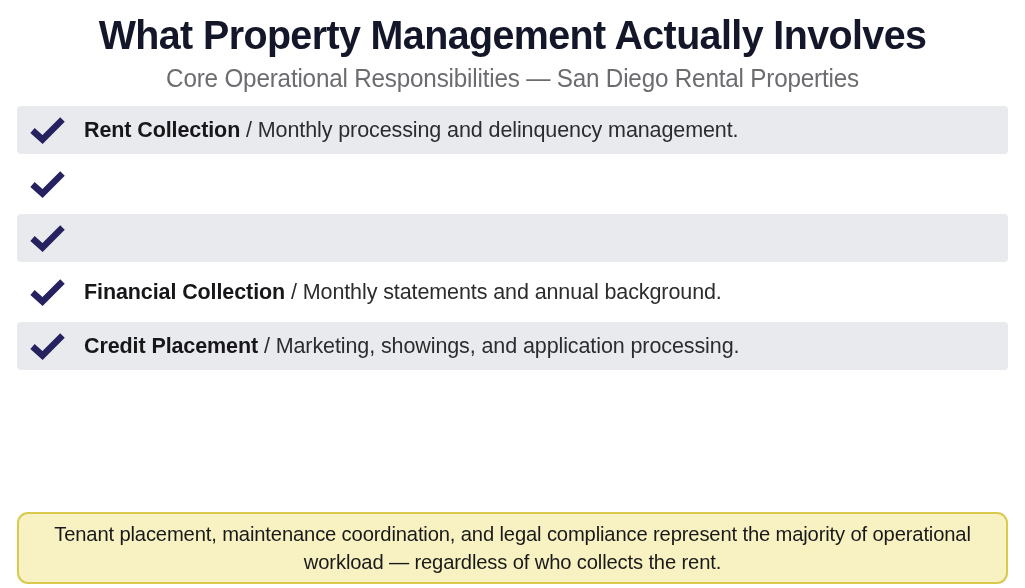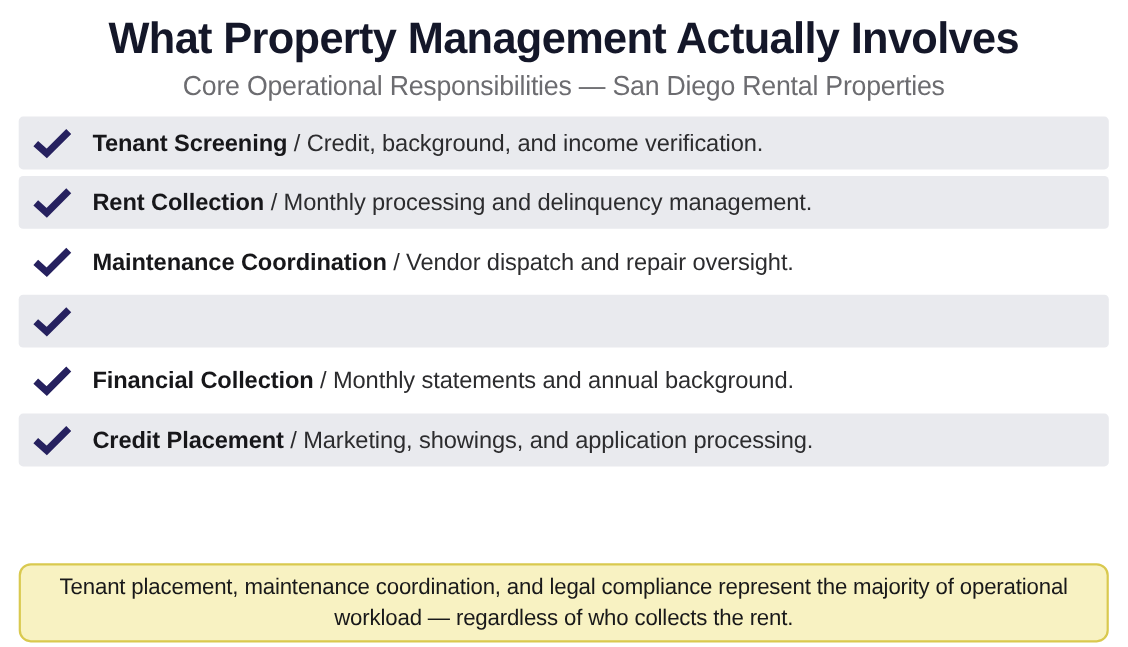--- a/index.html
+++ b/index.html
@@ -135,33 +135,26 @@
   <div class="header">
     <div class="title">What Property Management Actually Involves</div>
     <div class="subtitle">Core Operational Responsibilities — San Diego Rental Properties</div>
   </div>
 
   <div class="list">
       <div class="row banded">
         <svg class="check-icon" viewBox="0 0 40 34">
           <path d="M4.5 17.5 L14.5 26.5 L34.5 6.5" fill="none" stroke="#26215f" stroke-width="6.4" stroke-linecap="butt" stroke-linejoin="miter"></path>
         </svg>
-        <div class="row-text"><span class="row-term">Tenant Screening</span> <span class="row-sep">/</span> <span class="row-desc">Credit, background, and income verification.</span></div>
-      </div>
-      <div class="row banded">
-        <svg class="check-icon" viewBox="0 0 40 34">
-          <path d="M4.5 17.5 L14.5 26.5 L34.5 6.5" fill="none" stroke="#26215f" stroke-width="6.4" stroke-linecap="butt" stroke-linejoin="miter"></path>
-        </svg>
         <div class="row-text"><span class="row-term">Rent Collection</span> <span class="row-sep">/</span> <span class="row-desc">Monthly processing and delinquency management.</span></div>
       </div>
       <div class="row">
         <svg class="check-icon" viewBox="0 0 40 34">
           <path d="M4.5 17.5 L14.5 26.5 L34.5 6.5" fill="none" stroke="#26215f" stroke-width="6.4" stroke-linecap="butt" stroke-linejoin="miter"></path>
         </svg>
-        <div class="row-text"><span class="row-term">Maintenance Coordination</span> <span class="row-sep">/</span> <span class="row-desc">Vendor dispatch and repair oversight.</span></div>
       </div>
       <div class="row banded">
         <svg class="check-icon" viewBox="0 0 40 34">
           <path d="M4.5 17.5 L14.5 26.5 L34.5 6.5" fill="none" stroke="#26215f" stroke-width="6.4" stroke-linecap="butt" stroke-linejoin="miter"></path>
         </svg>
       </div>
       <div class="row">
         <svg class="check-icon" viewBox="0 0 40 34">
           <path d="M4.5 17.5 L14.5 26.5 L34.5 6.5" fill="none" stroke="#26215f" stroke-width="6.4" stroke-linecap="butt" stroke-linejoin="miter"></path>
         </svg>

